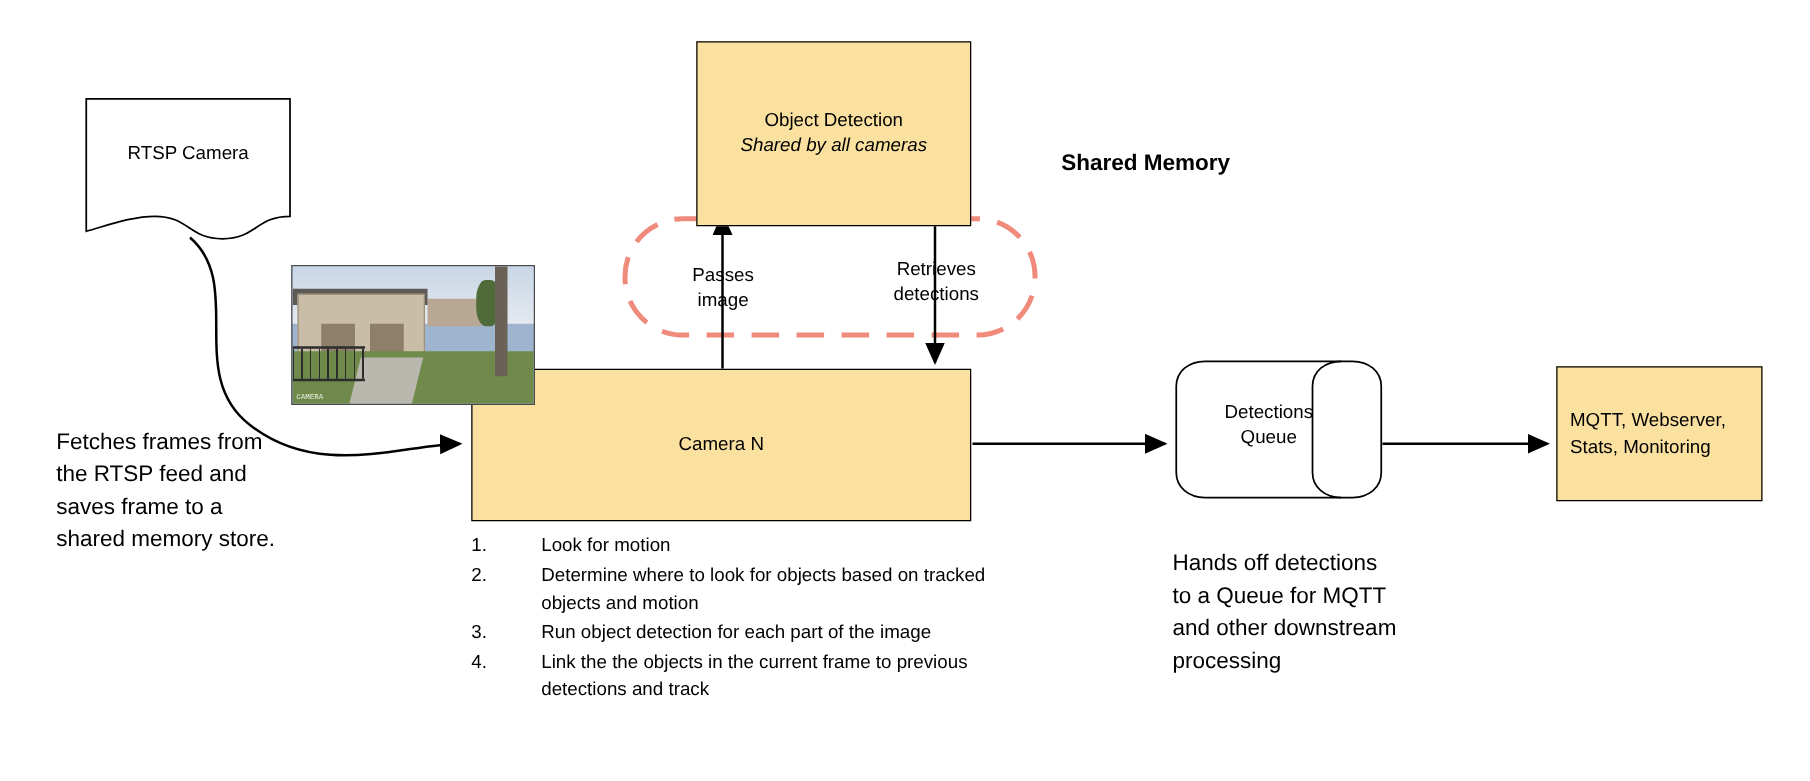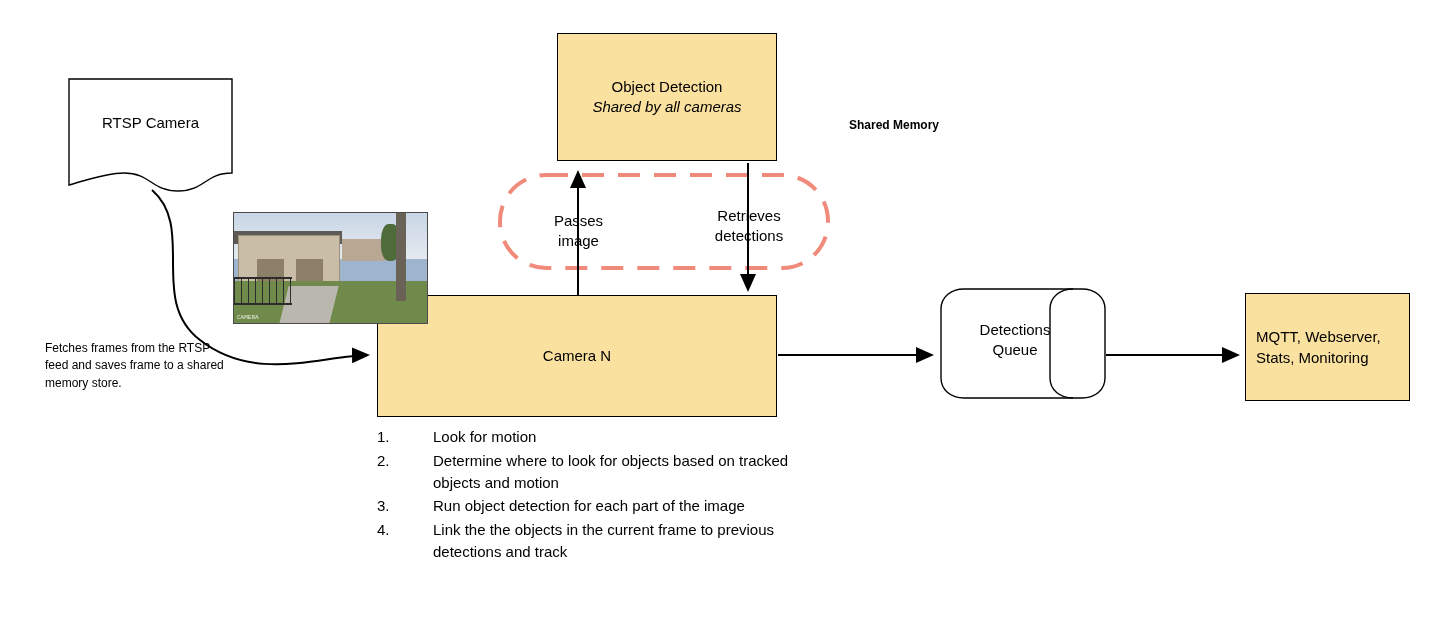--- a/index.html
+++ b/index.html
@@ -58,21 +58,21 @@
     width: 165px;
     text-align: center;
     font-size: 15px;
   }
 
   
   #object-detection {
     left: 557px;
     top: 33px;
     width: 220px;
-    height: 128px;
+    height: 148px;
   }
 
   
   #camera-n {
     left: 377px;
     top: 295px;
     width: 400px;
     height: 122px;
   }
 
@@ -183,21 +183,21 @@
     position: absolute;
     left: 3px; bottom: 2px;
     font-size: 6px;
     color: #ffffff;
     font-family: "Liberation Mono", monospace;
     opacity: 0.85;
   }
 
   .text-block {
     position: absolute;
-    font-size: 12px;
+    font-size: 18px;
     line-height: 1.45;
   }
 
   #fetch-note { left: 45px; top: 340px; width: 180px; }
   #shared-memory-note { left: 849px; top: 117px; width: 220px; }
   #shared-memory-note .smtitle { font-weight: bold; }
   #queue-note { left: 938px; top: 437px; width: 180px; }
 
   .edge-label {
     position: absolute;
@@ -310,20 +310,21 @@
     <div>Retrieves</div>
     <div>detections</div>
   </div>
 
   <div class="text-block" id="fetch-note">Fetches frames from the RTSP feed and saves frame to a shared memory store.</div>
 
   <div class="text-block" id="shared-memory-note">
     <div class="smtitle">Shared Memory</div>
   </div>
 
+  <div class="text-block" id="queue-note">Hands off detections to a Queue for MQTT and other downstream processing</div>
 
   <div id="camera-steps">
     <div class="step">
       <div class="num">1.</div>
       <div class="txt">Look for motion</div>
     </div>
     <div class="step">
       <div class="num">2.</div>
       <div class="txt">Determine where to look for objects based on tracked objects and motion</div>
     </div>

